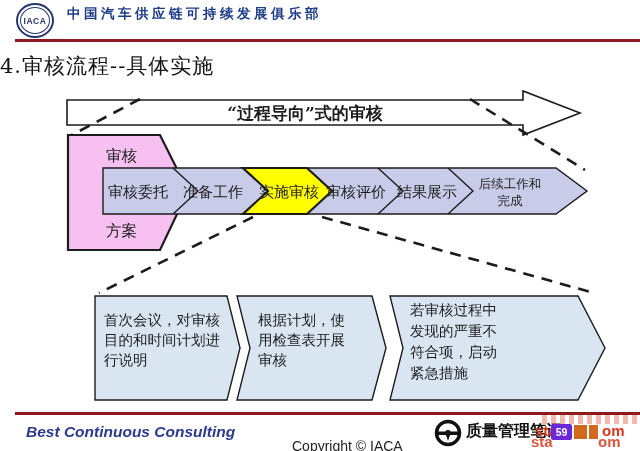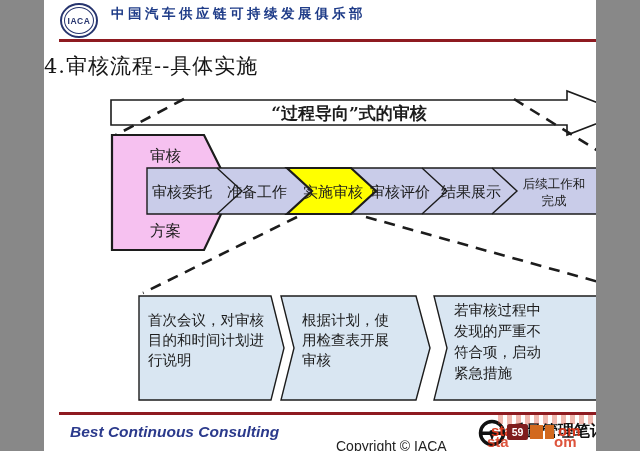--- a/index.html
+++ b/index.html
@@ -1,17 +1,17 @@
 <!DOCTYPE html>
 <html><head>
 <meta charset="utf-8">
 <style>
   html,body{margin:0;padding:0;background:#888;}
   .slide{
-    position:relative;width:552px;height:451px;background:#ffffff;
+    position:relative;width:640px;height:451px;background:#ffffff;
     font-family:"Liberation Sans",sans-serif;overflow:hidden;margin:0 auto;
   }
   
   .header{position:absolute;top:0;left:0;right:0;height:42px;}
   .logo{
     position:absolute;left:16px;top:3px;width:38px;height:35px;border:2px solid #27356e;
     border-radius:50%;box-sizing:border-box;display:flex;align-items:center;justify-content:center;
   }
   .logo-inner{
     width:28px;height:25px;border:1px solid #27356e;border-radius:50%;
@@ -60,21 +60,21 @@
   .wm-noise{
     position:absolute;right:2px;top:0;width:96px;height:9px;opacity:.35;
     background:repeating-linear-gradient(90deg,#d8371c 0 5px,transparent 5px 9px);
   }
   .wm-frag{position:absolute;font-size:15px;font-weight:bold;line-height:1;}
   .wm-sta1{left:-5px;top:8px;}
   .wm-om1{left:62px;top:8px;}
   .wm-sta2{left:-9px;top:19px;opacity:.85;}
   .wm-om2{left:58px;top:19px;opacity:.85;}
   .wm-badge{
-    position:absolute;left:11px;top:9px;width:21px;height:16px;background:#7f1d1d;
+    position:absolute;left:11px;top:9px;width:21px;height:16px;background:#6d28d9;
     color:#fff;font-size:10.5px;font-weight:bold;display:flex;align-items:center;
     justify-content:center;border-radius:2px;font-family:"Liberation Sans",sans-serif;
   }
   .wm-block1{position:absolute;left:34px;top:10px;width:13px;height:14px;background:#d2691e;}
   .wm-block2{position:absolute;left:49px;top:10px;width:9px;height:14px;background:#d2691e;}
 </style>
 </head>
 <body>
 
 <div class="slide">

